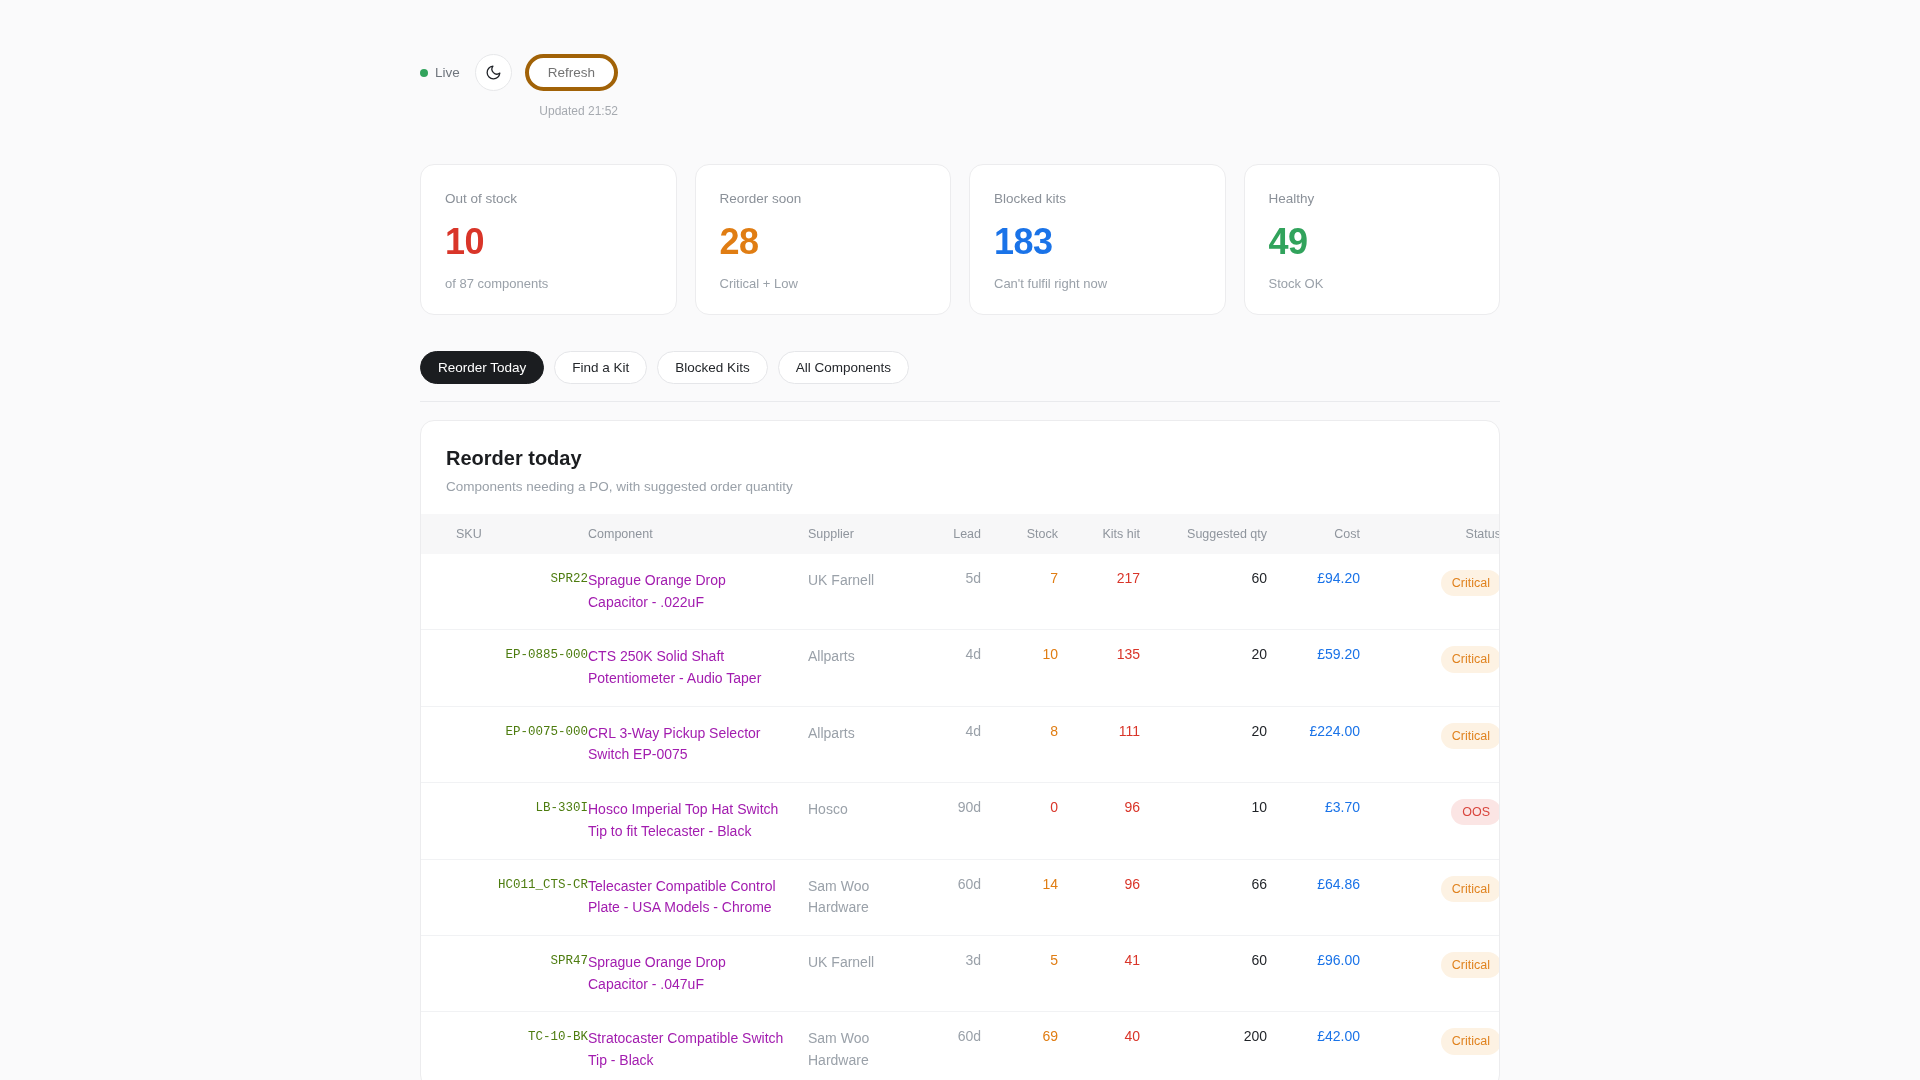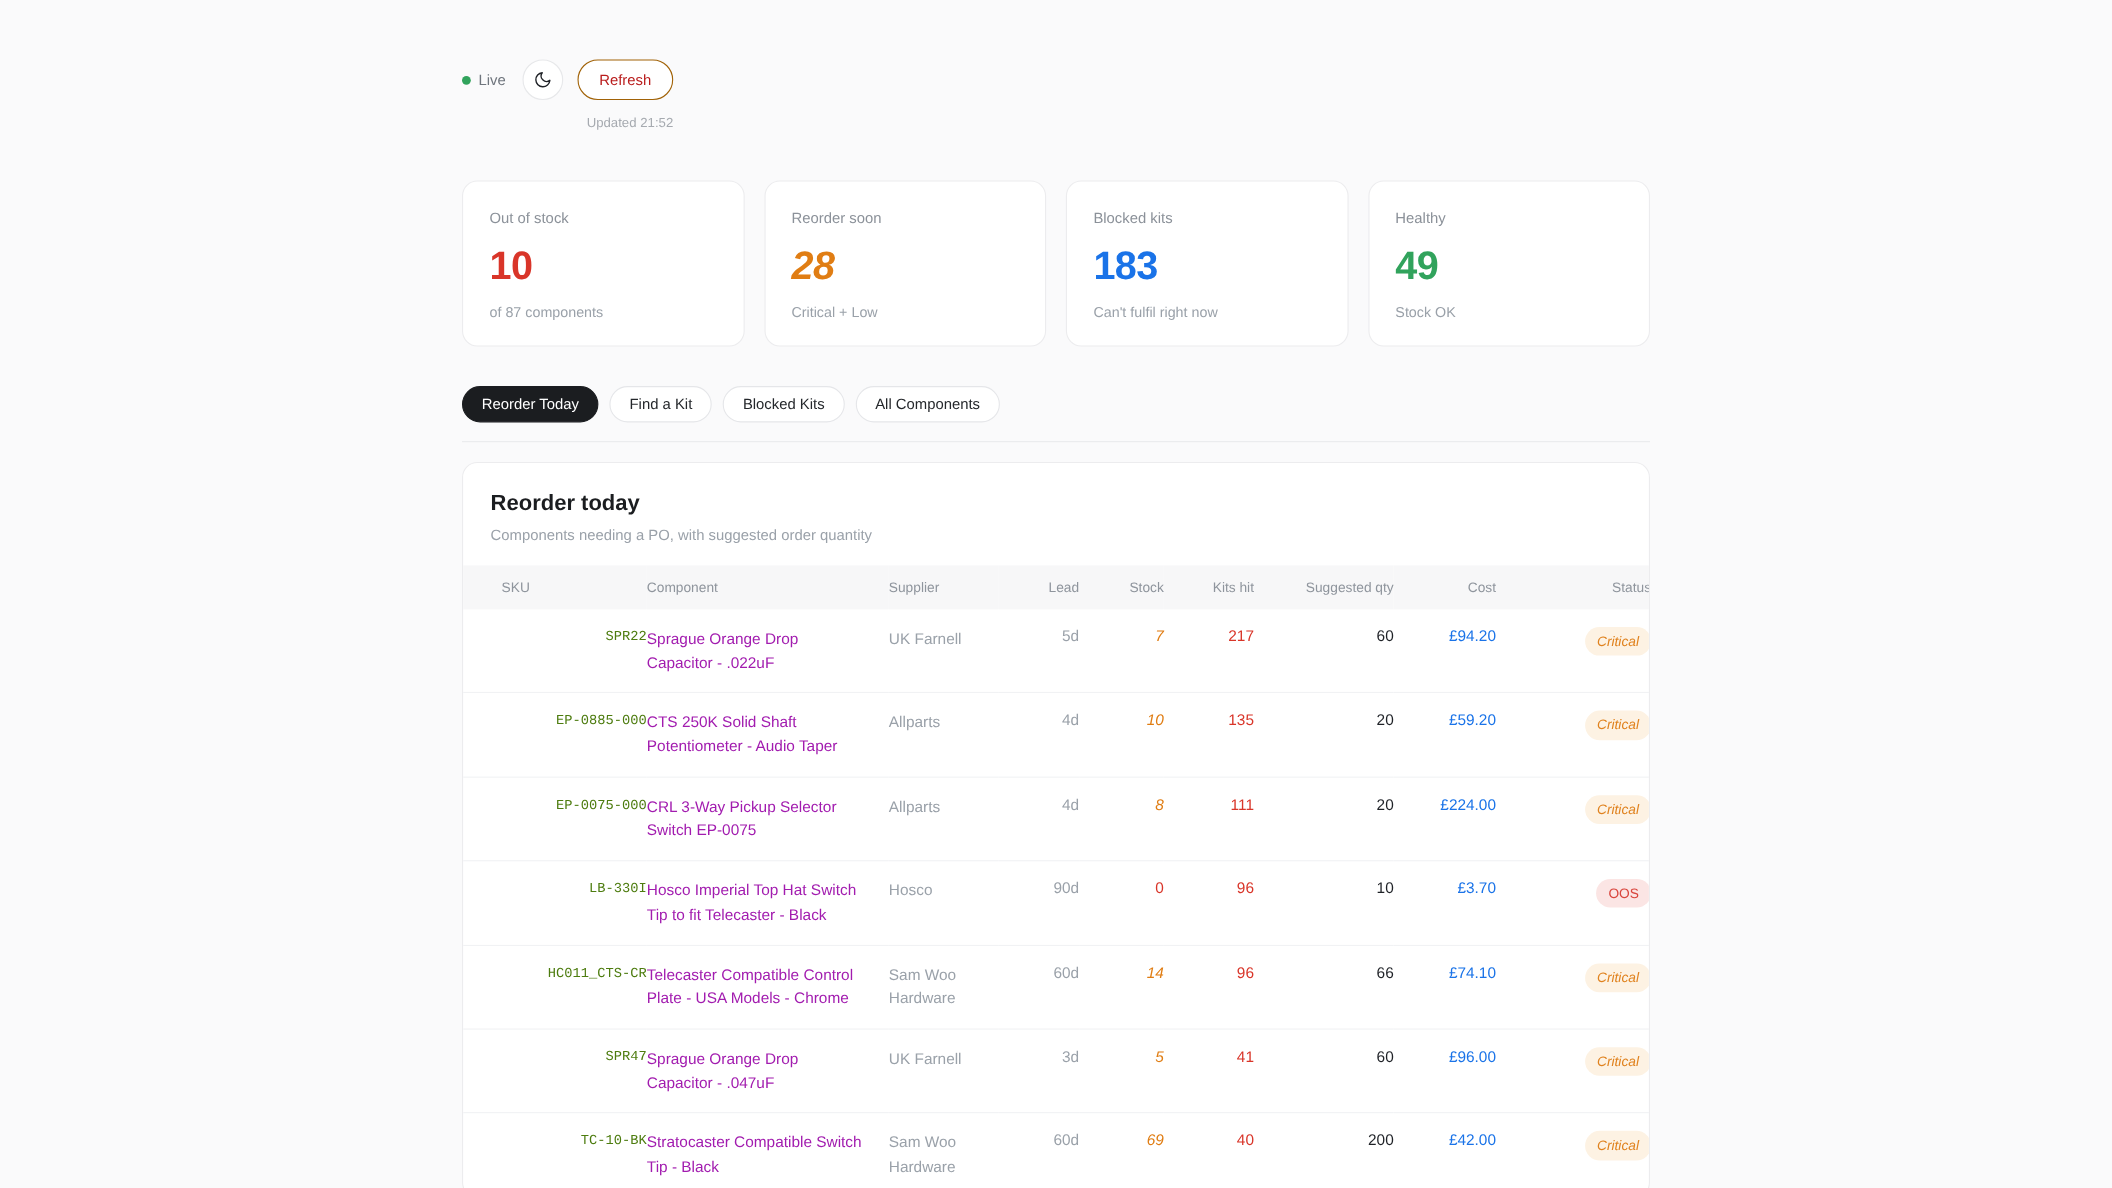--- a/index.html
+++ b/index.html
@@ -20,37 +20,37 @@
   .live-wrap { display:flex; align-items:center; gap:7px; margin-right:2px; }
   .live-dot { width:8px; height:8px; border-radius:50%; background:#31a35c; }
   .live-label { font-size:13.5px; color:#6f757d; }
   .icon-btn {
     width:37px; height:37px; border-radius:50%;
     background:#fff; border:1px solid #e7e8ea;
     display:flex; align-items:center; justify-content:center; cursor:pointer;
   }
   .refresh-btn {
     height:37px; padding:0 19px; border-radius:999px;
-    background:#fff; border:1px solid #a16207;
-    font-size:13.5px; color:#b91c1c; cursor:pointer;
+    background:#fff; border:4px solid #a16207;
+    font-size:13.5px; color:#737373; cursor:pointer;
     font-family:"Liberation Sans", sans-serif;
   }
   .updated { margin-top:13px; font-size:12px; color:#a6aab0; }
 
   
   .stats { margin-top:46px; display:grid; grid-template-columns:repeat(4,1fr); gap:18px;border-radius:26px; }
   .stat-card {
     background:#fff; border:1px solid #ececee; border-radius:14px;
     padding:26px 24px; height:151px;
   }
   .stat-label { font-size:13.5px; color:#8b9199; }
   .stat-value { font-size:36px; font-weight:800; margin:15px 0 13px; letter-spacing:-0.5px; }
   .stat-sub { font-size:13px; color:#9aa1a9; }
   [data-tone="danger"] { color:#d93529; }
-  [data-tone="warn"]   { color:#e07d13;font-style:italic; }
+  [data-tone="warn"]   { color:#e07d13; }
   [data-tone="info"]   { color:#1a73e8; }
   [data-tone="ok"]     { color:#31a35c; }
 
   
   .tabs { margin-top:36px; display:flex; gap:10px; }
   .tab {
     height:33px; padding:0 17px; border-radius:999px; display:flex; align-items:center;
     background:#fff; border:1px solid #e5e6e9; font-size:13.5px; color:#24272b; cursor:pointer;
     font-family:"Liberation Sans", sans-serif;
   }
@@ -220,21 +220,21 @@
           <td class="c-status"><span class="badge" data-tone="danger">OOS</span></td>
         </tr>
         <tr>
           <td class="c-sku">HC011_CTS-CR</td>
           <td class="c-component">Telecaster Compatible Control Plate - USA Models - Chrome</td>
           <td class="c-supplier">Sam Woo Hardware</td>
           <td class="c-lead num">60d</td>
           <td class="c-stock num" data-tone="warn">14</td>
           <td class="c-kits num">96</td>
           <td class="c-qty num">66</td>
-          <td class="c-cost num">£74.10</td>
+          <td class="c-cost num">£64.86</td>
           <td class="c-status"><span class="badge" data-tone="warn">Critical</span></td>
         </tr>
         <tr>
           <td class="c-sku">SPR47</td>
           <td class="c-component">Sprague Orange Drop Capacitor - .047uF</td>
           <td class="c-supplier">UK Farnell</td>
           <td class="c-lead num">3d</td>
           <td class="c-stock num" data-tone="warn">5</td>
           <td class="c-kits num">41</td>
           <td class="c-qty num">60</td>

